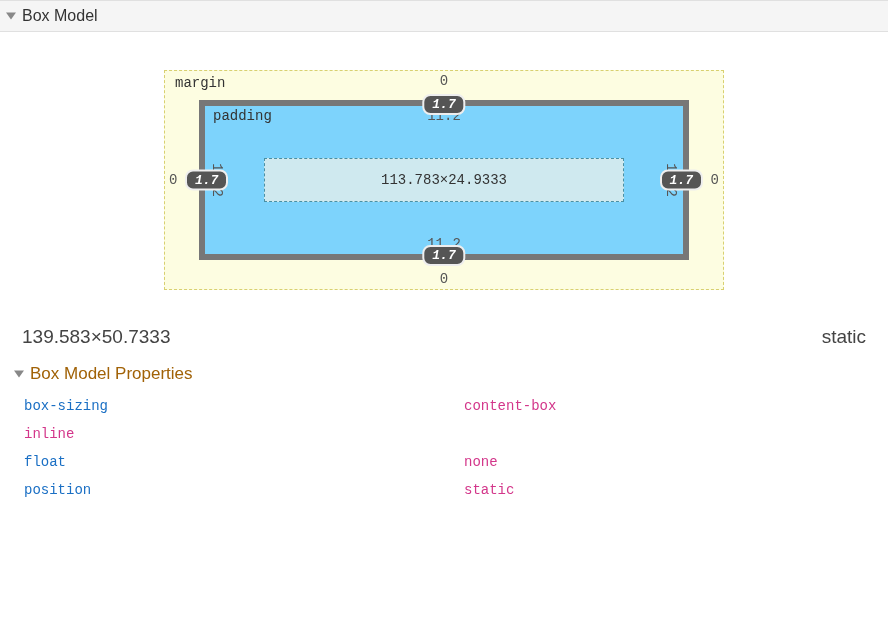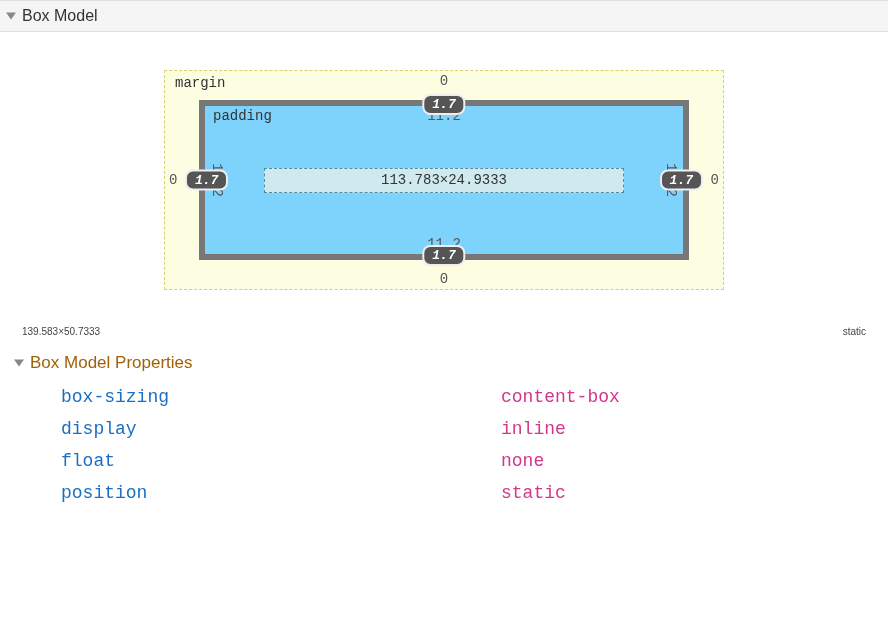--- a/index.html
+++ b/index.html
@@ -77,21 +77,21 @@
   
   .padding-layer {
     width: 100%; height: 100%;
     background: #7dd3fc;
     border: none;
     position: relative;
     display:flex; align-items:center; justify-content:center;
   }
   
   .content-layer {
-    width: 360px; height: 25px;
+    width: 360px; height: 44px;
     background: #cfe9ef;
     border: 1px dashed #4a90a4;
     display:flex; align-items:center; justify-content:center;
     font-size: 14px;
   }
   
   .pill {
     position:absolute;
     background:#555; color:#fff;
     font-size:13px; font-weight:600;
@@ -103,40 +103,39 @@
   }
   .pill.top    { top:-12px;  left:50%; transform:translateX(-50%); }
   .pill.bottom { bottom:-12px; left:50%; transform:translateX(-50%); }
   .pill.left   { left:-20px; top:50%;  transform:translateY(-50%); }
   .pill.right  { right:-20px; top:50%; transform:translateY(-50%); }
 
   
   .dim-row {
     padding: 18px 22px 10px 22px;
     display:flex; justify-content:space-between;
-    font-size:10px; color:#444;
+    font-size:19px; color:#444;
   }
 
   
   .sub-header {
     position: relative;
     padding: 6px 10px 6px 30px;
     font-size: 17px;
     color: #a16207;
     cursor: pointer;
   }
   .sub-header .twisty { left: 14px; }
 
   
   .prop-list { padding: 2px 0 10px 24px; }
   .prop-row  {
     display:flex;
     padding: 6px 0;
-    font-size: 18px;
-    margin-left: 37px;
+    font-size: 14px;
   }
   .prop-name  { width: 440px; color:#1a6fc4; cursor:pointer; }
   .prop-value { color:#d3368a; }
 </style>
 </head>
 <body>
 
 <div class="sect-header">
   <span class="twisty"></span>
   <span>Box Model</span>
@@ -182,21 +181,20 @@
   <span>Box Model Properties</span>
 </div>
 
 <div class="prop-list mono" id="prop-list">
 
 <div class="prop-row">
       <span class="prop-name">box-sizing</span>
       <span class="prop-value">content-box</span>
     </div>
     <div class="prop-row">
-      <span class="prop-name">display</span>
       <span class="prop-value">inline</span>
     </div>
     <div class="prop-row">
       <span class="prop-name">float</span>
       <span class="prop-value">none</span>
     </div>
     <div class="prop-row">
       <span class="prop-name">position</span>
       <span class="prop-value">static</span>
     </div>

